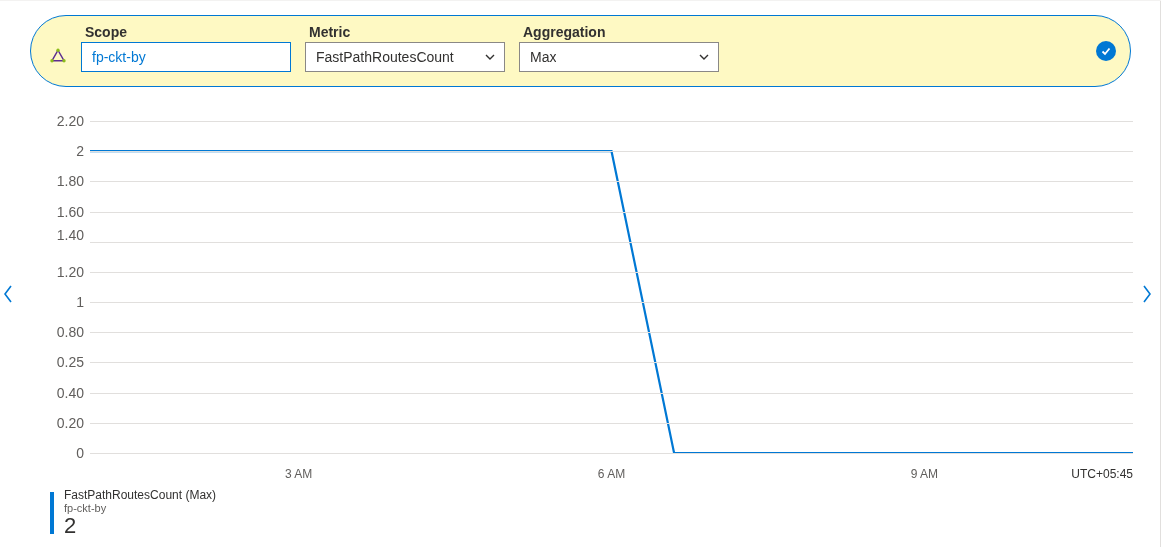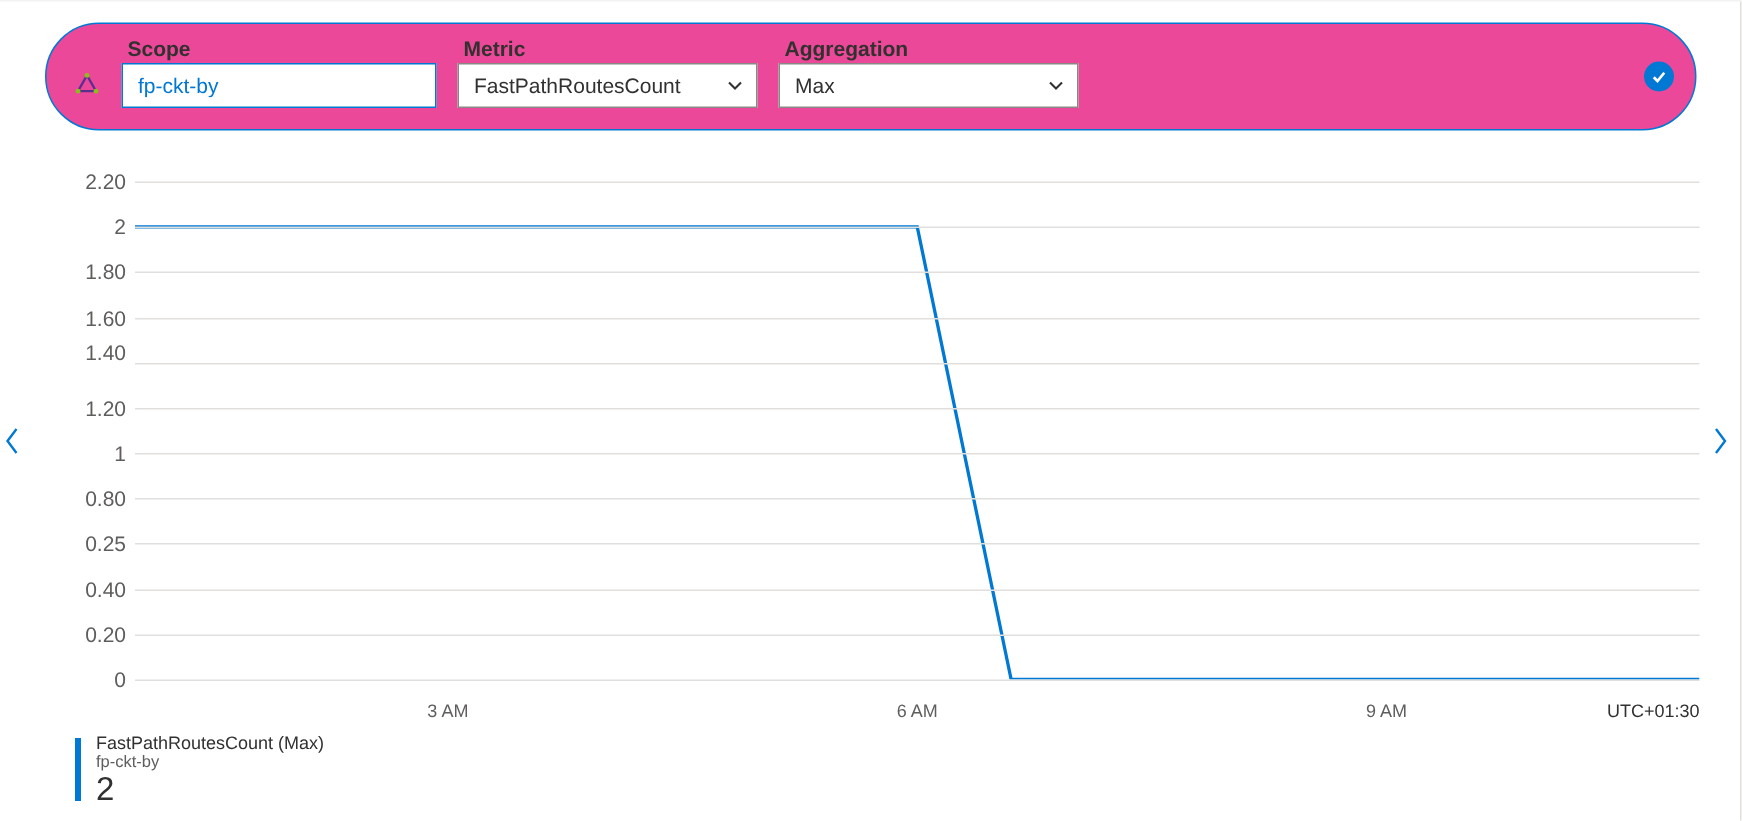--- a/index.html
+++ b/index.html
@@ -10,21 +10,21 @@
     color: #323130;
     width: 1161px;
     height: 547px;
     position: relative;
     overflow: hidden;
     border-top: 1px solid #f3f2f1;
   }
 
   .filter-bar {
     margin: 14px 30px 0 30px;
-    background: #ec4899;
+    background: #fef9c3;
     border: 1px solid #0078d4;
     border-radius: 999px;
     padding: 8px 50px 14px 18px;
     display: flex;
     align-items: flex-end;
     gap: 14px;
     position: relative;
   }
   .scope-icon {
     width: 18px; height: 18px;
@@ -228,21 +228,21 @@
         <div class="grid-line" style="top: 241.455px;"></div>
         <div class="grid-line" style="top: 211.273px;"></div>
         <div class="grid-line" style="top: 181.091px;"></div>
         <div class="grid-line" style="top: 150.909px;"></div>
         <div class="grid-line" style="top: 120.727px;"></div>
         <div class="grid-line" style="top: 90.5455px;"></div>
         <div class="grid-line" style="top: 60.3636px;"></div>
         <div class="grid-line" style="top: 30.1818px;"></div>
         <div class="grid-line" style="top: 0px;"></div>
       </div>
-    <div class="tz-label">UTC+01:30</div>
+    <div class="tz-label">UTC+05:45</div>
   <div class="y-tick" style="top: 332px; left: 0px;">0</div>
       <div class="y-tick" style="top: 301.818px; left: 0px;">0.20</div>
       <div class="y-tick" style="top: 271.636px; left: 0px;">0.40</div>
       <div class="y-tick" style="top: 241.455px; left: 0px;">0.25</div>
       <div class="y-tick" style="top: 211.273px; left: 0px;">0.80</div>
       <div class="y-tick" style="top: 181.091px; left: 0px;">1</div>
       <div class="y-tick" style="top: 150.909px; left: 0px;">1.20</div>
       <div class="y-tick" style="top: 114px; left: 0px;">1.40</div>
       <div class="y-tick" style="top: 90.5455px; left: 0px;">1.60</div>
       <div class="y-tick" style="top: 60.3636px; left: 0px;">1.80</div>

